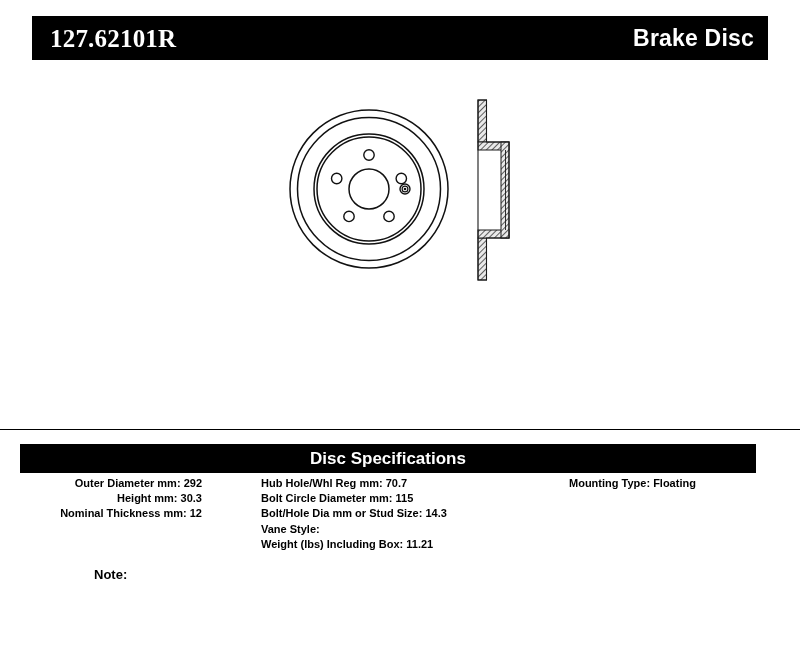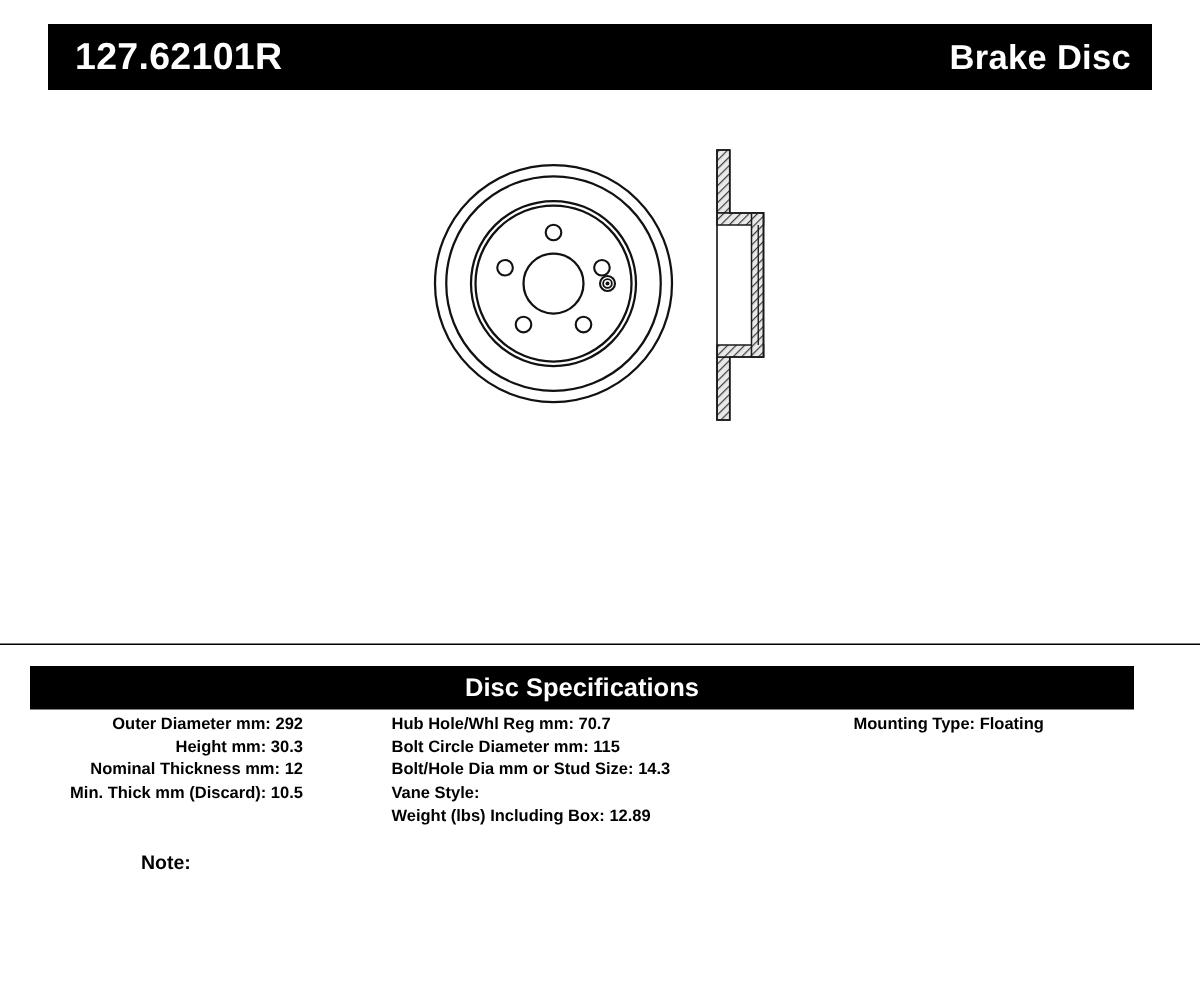--- a/index.html
+++ b/index.html
@@ -30,20 +30,21 @@
     justify-content: space-between;
     box-sizing: border-box;
     padding: 0 14px 0 18px;
   }
   .header-part-number {
     color: #ffffff;
     font-size: 25px;
     font-weight: bold;
     letter-spacing: 0.2px;
     line-height: 1;
+    font-family: Liberation Serif, serif;
   }
   .header-title {
     color: #ffffff;
     font-size: 23px;
     font-weight: bold;
     letter-spacing: 0.2px;
     line-height: 1;
   }
 
   
@@ -233,24 +234,20 @@
       <span class="spec-value">292</span>
     </div>
     <div class="spec-row">
       <span>Height mm:</span>
       <span class="spec-value">30.3</span>
     </div>
     <div class="spec-row">
       <span>Nominal Thickness mm:</span>
       <span class="spec-value">12</span>
     </div>
-    <div class="spec-row">
-      <span>Min. Thick mm (Discard):</span>
-      <span class="spec-value">10.5</span>
-    </div>
   </div>
 
   <div class="spec-col spec-col-mid">
     <div class="spec-row">
       <span>Hub Hole/Whl Reg mm:</span>
       <span class="spec-value">70.7</span>
     </div>
     <div class="spec-row">
       <span>Bolt Circle Diameter mm:</span>
       <span class="spec-value">115</span>
@@ -258,21 +255,21 @@
     <div class="spec-row">
       <span>Bolt/Hole Dia mm or Stud Size:</span>
       <span class="spec-value">14.3</span>
     </div>
     <div class="spec-row">
       <span>Vane Style:</span>
       <span class="spec-value"></span>
     </div>
     <div class="spec-row">
       <span>Weight (lbs) Including Box:</span>
-      <span class="spec-value">12.89</span>
+      <span class="spec-value">11.21</span>
     </div>
   </div>
 
   <div class="spec-col spec-col-right">
     <div class="spec-row">
       <span>Mounting Type:</span>
       <span class="spec-value">Floating</span>
     </div>
   </div>
 </div>

